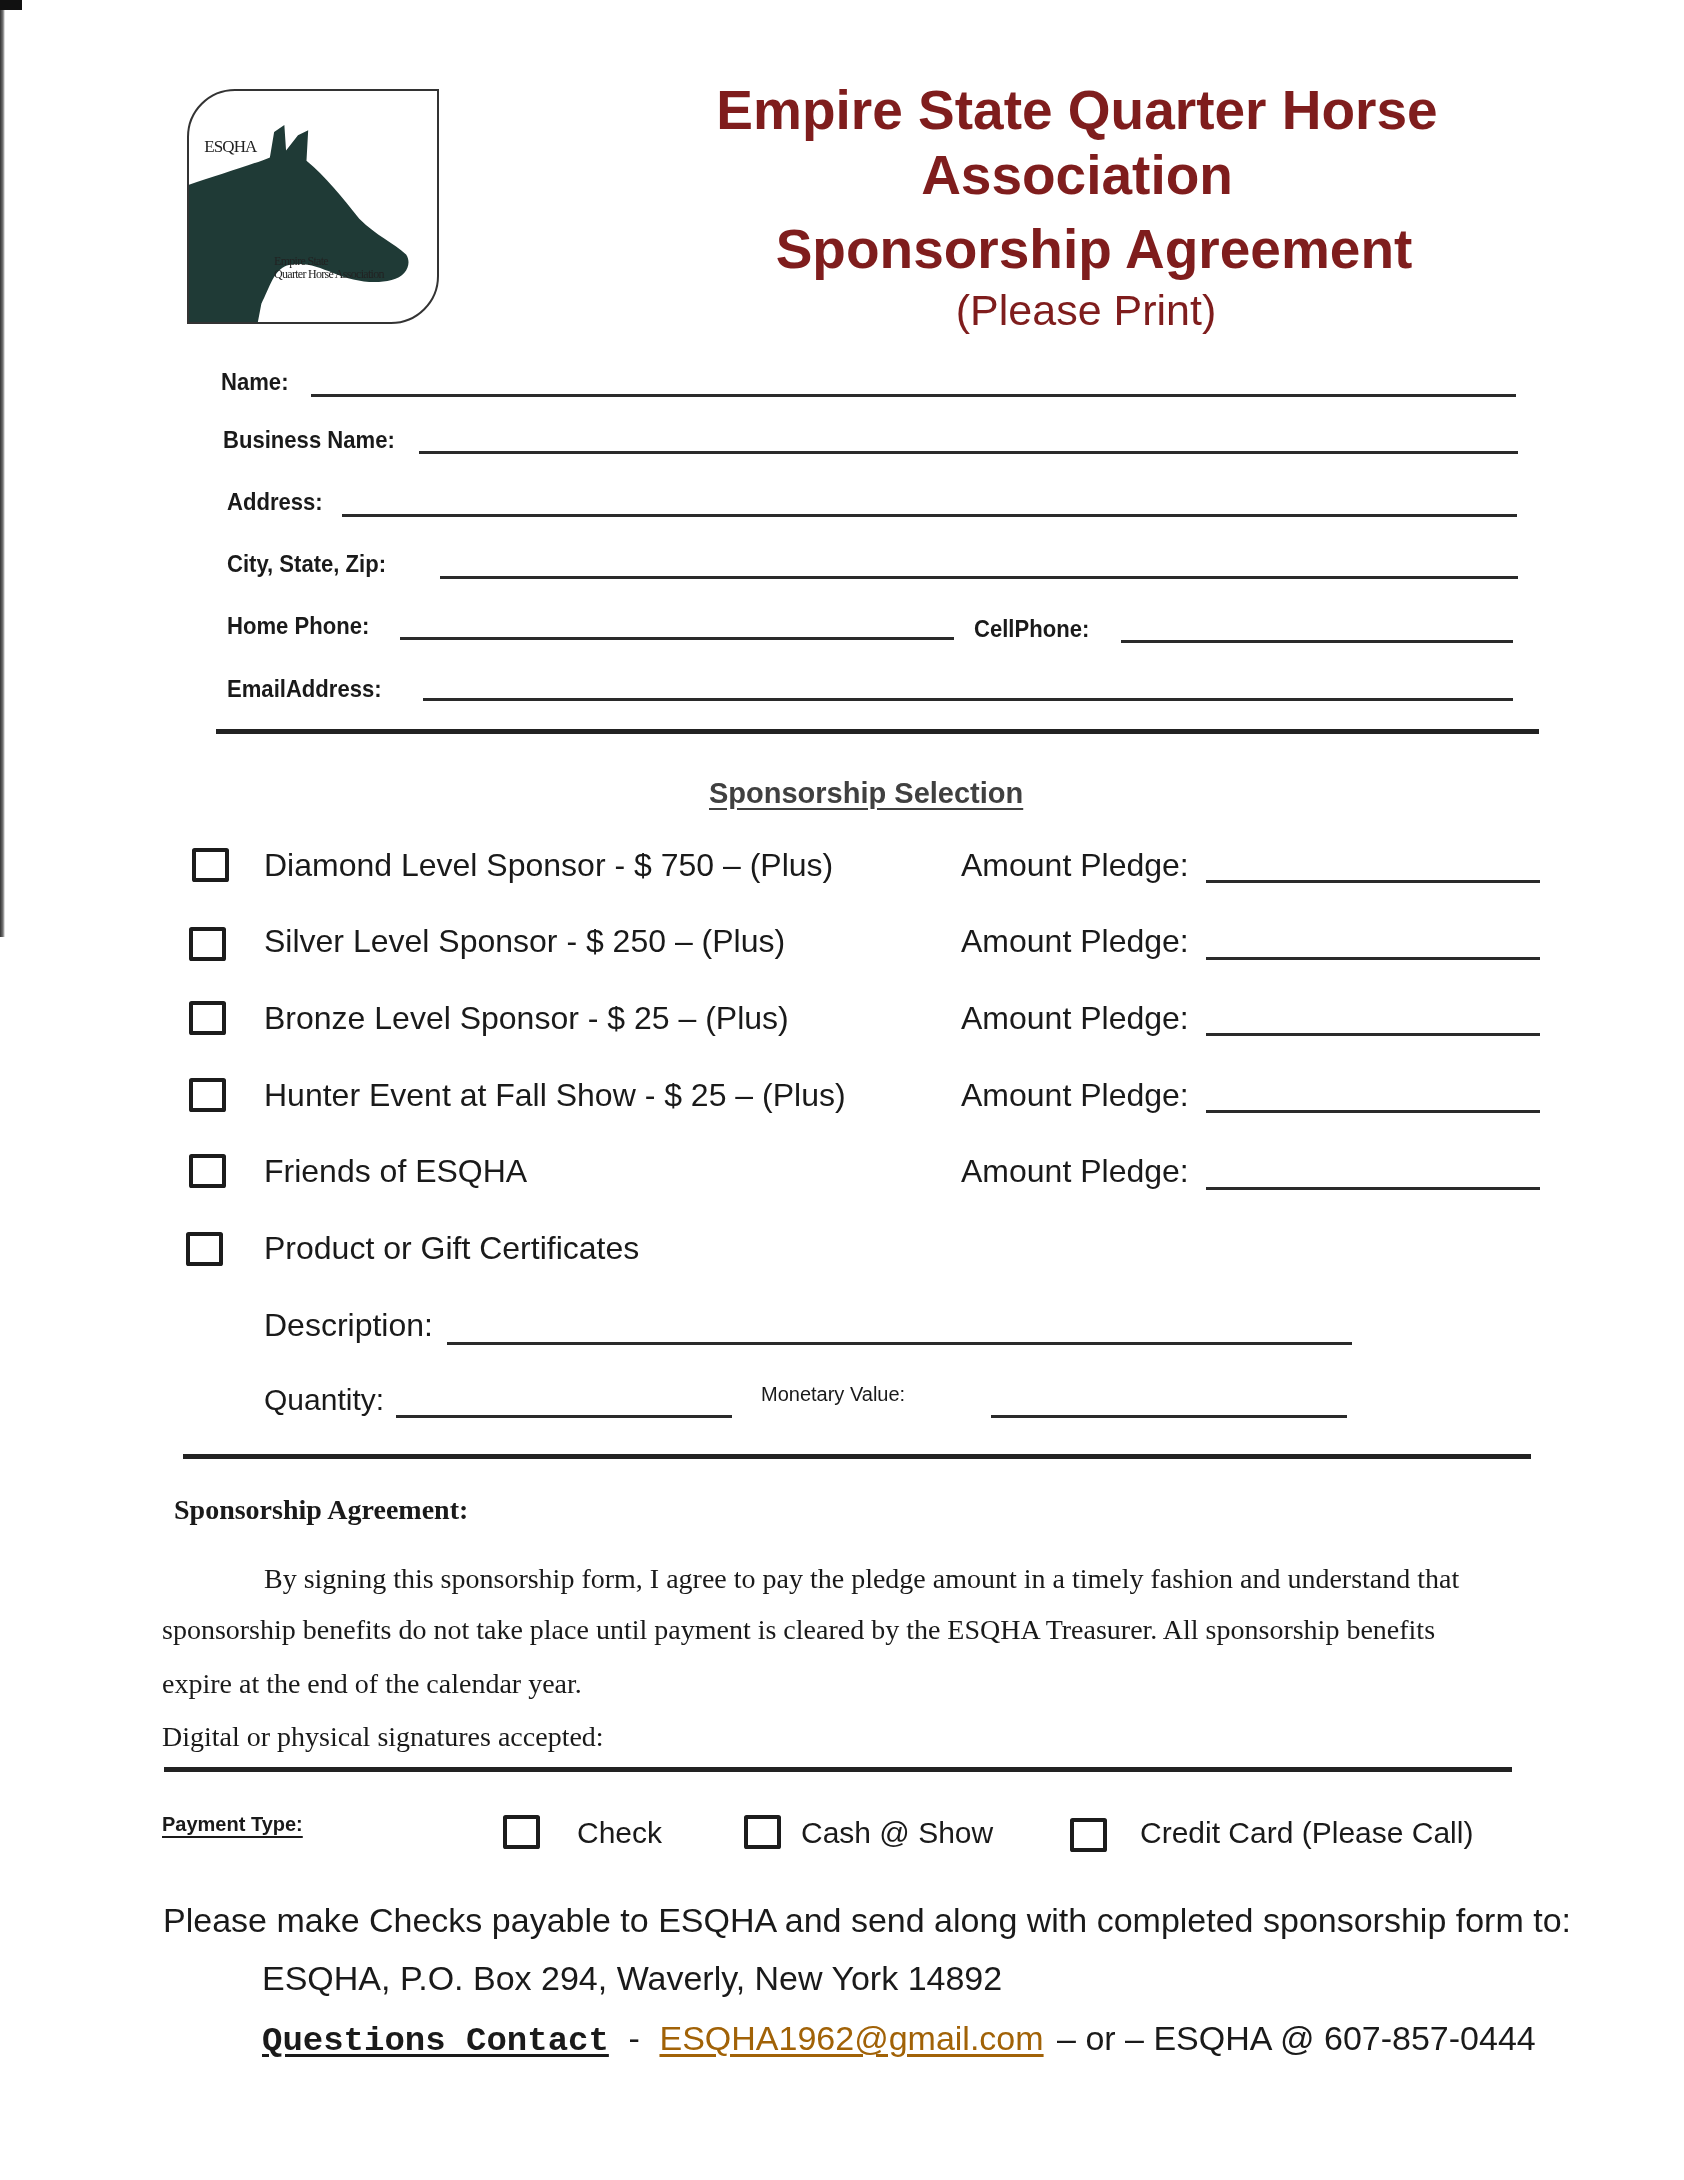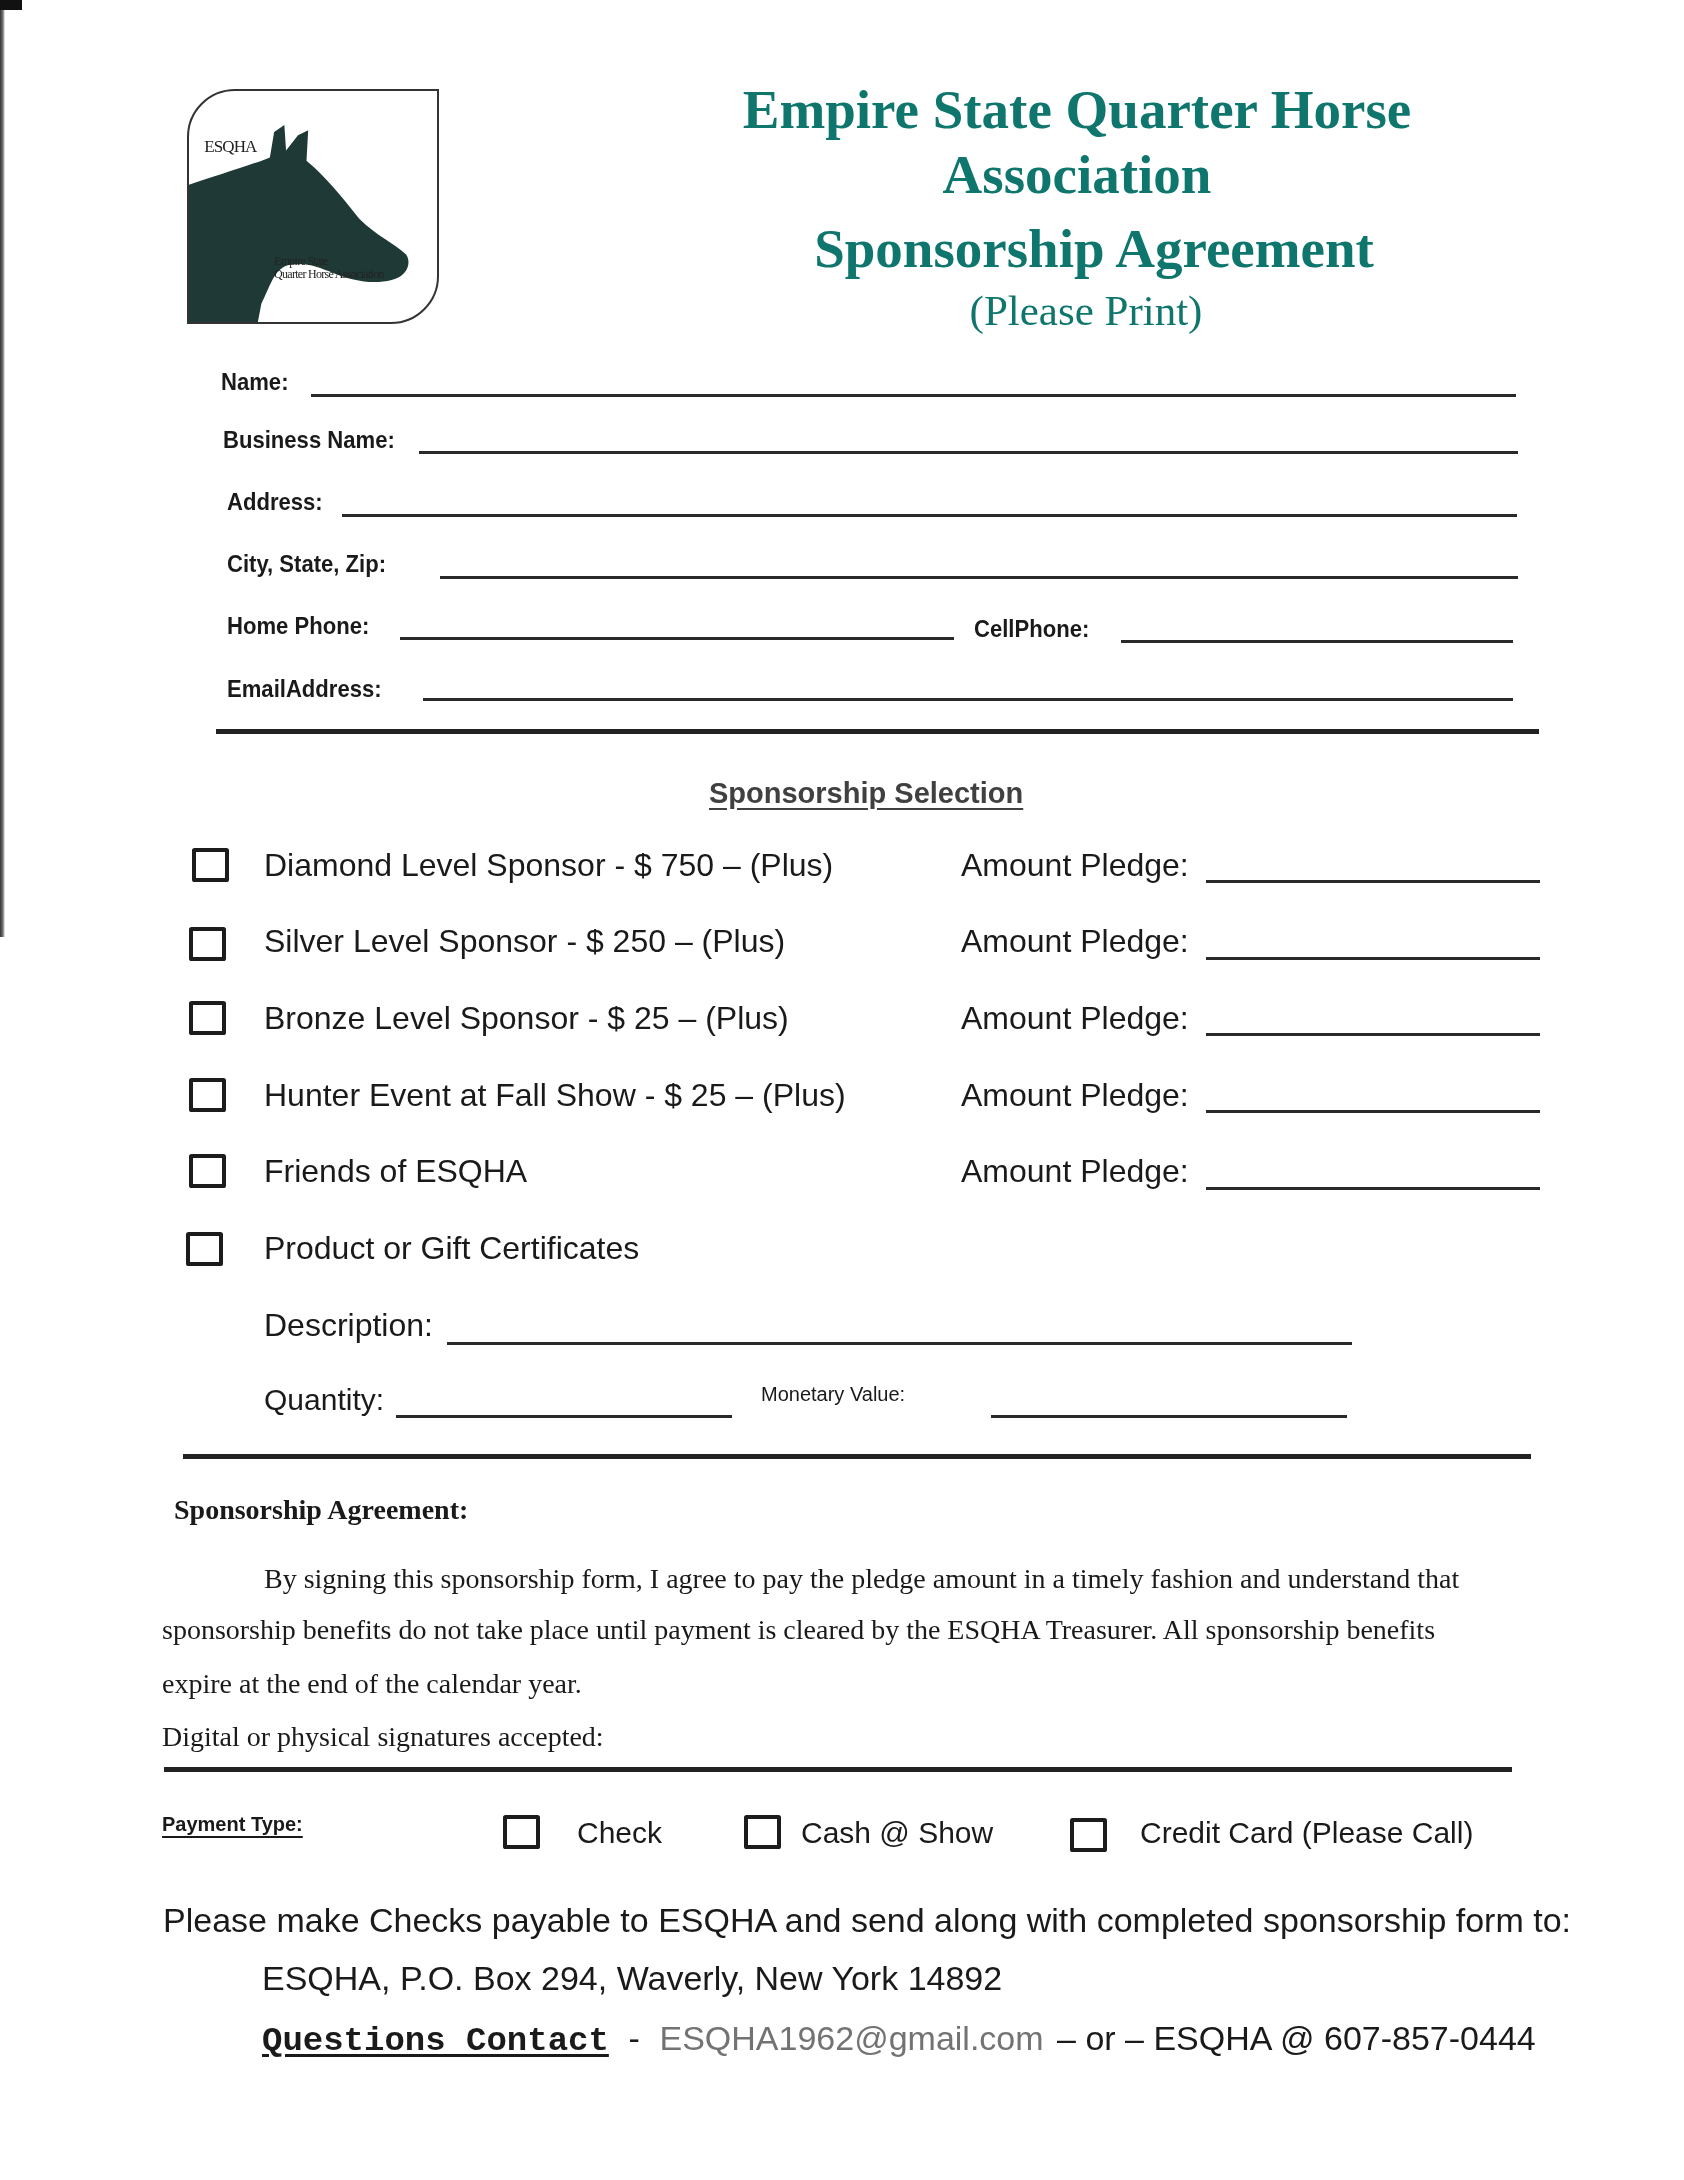--- a/index.html
+++ b/index.html
@@ -16,21 +16,21 @@
     .logo-box {
       left: 187px; top: 89px; width: 252px; height: 235px;
       border: 2.6px solid #333; border-radius: 48px 0 48px 0;
       box-sizing: border-box; background: #fff; overflow: hidden;
     }
     .logo-box svg { position: absolute; left: 0; top: 0; }
     .logo-esqha { left: 15.3px; top: 46px; font-family: "Liberation Serif", serif; font-size: 17px; letter-spacing: -0.9px; color: #222; }
     .logo-sub { left: 85px; top: 164px; font-family: "Liberation Serif", serif; font-size: 12px; line-height: 12.8px; letter-spacing: -0.7px; color: #222; white-space: nowrap; }
 
     
-    .title { font-family: Liberation Serif, serif; font-weight: bold; color: #0f766e; text-align: center; white-space: nowrap; }
+    .title { font-family: Liberation Sans, sans-serif; font-weight: bold; color: #7f1d1d; text-align: center; white-space: nowrap; }
     .t1 { left: 647px; width: 860px; top: 78px; font-size: 55px; }
     .t2 { left: 647px; width: 860px; top: 143px; font-size: 55px; }
     .t3 { left: 664px; width: 860px; top: 217px; font-size: 55px; }
     .t4 { left: 656px; width: 860px; top: 286px; font-size: 43px; font-weight: normal; }
 
     
     .field-label { font-weight: bold; font-size: 24px; color: #1a1a1a; white-space: nowrap; transform: scaleX(0.92); transform-origin: left center; }
     .uline { height: 2.6px; background: #2a2a2a; }
     .rule { height: 5.1px; background: #222; }
 
@@ -44,21 +44,21 @@
     .serif { font-family: "Liberation Serif", serif; }
     .agr-title { left: 162px; top: 1494px; font-size: 28px; font-weight: bold; white-space: nowrap; margin-left: 12px; }
     .agr-line { font-size: 28px; white-space: nowrap; }
 
     
     .pay-title { left: 162px; top: 1813px; font-size: 20px; font-weight: bold; text-decoration: underline; text-underline-offset: 5.1px; white-space: nowrap; }
     .pay-label { font-size: 30px; white-space: nowrap; }
 
     .foot { font-size: 34px; white-space: nowrap; color: #1a1a1a; }
     .q-contact { font-weight: bold; text-decoration: underline; text-underline-offset: 4.3px; font-family: Liberation Mono, monospace; }
-    .email-link { color: #737373; text-underline-offset: 4.3px; }
+    .email-link { color: #a16207; text-decoration: underline; text-underline-offset: 4.3px; }
   </style>
 </head>
 <body>
 
 <div class="abs scan-edge"></div>
 <div class="abs scan-corner"></div>
 
 <div class="abs logo-box">
   <svg width="252" height="235" viewBox="0 0 296 276">
     <path fill="#1f3a36" d="M0,110 C30,100 70,88 95,78 L100,48 L112,40 L114,70 L128,52 L140,46 L138,82 C160,100 180,125 200,150 C220,170 240,178 255,192 C262,202 256,218 238,222 C215,228 190,222 170,214 C150,206 135,200 115,205 C100,210 95,230 85,250 L80,276 L0,276 Z"></path>

